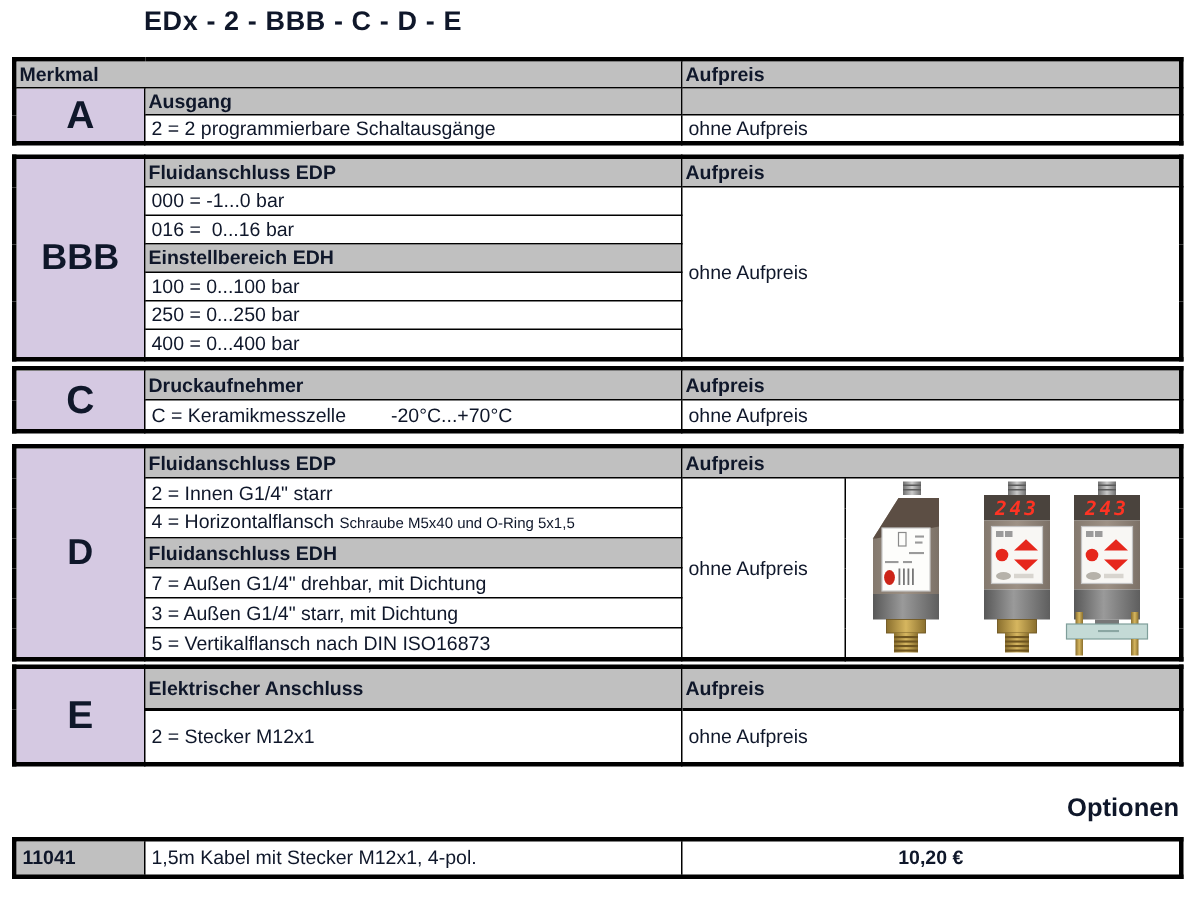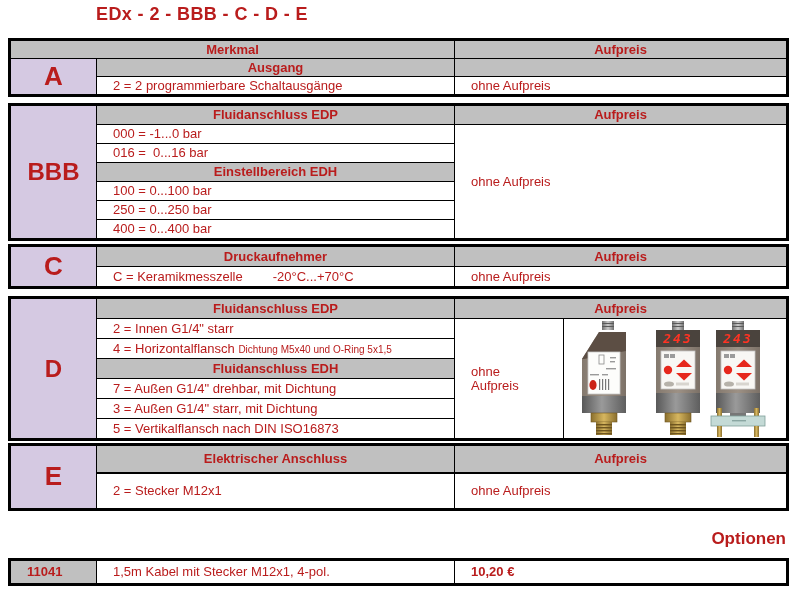--- a/index.html
+++ b/index.html
@@ -1,31 +1,31 @@
 <!DOCTYPE html>
 <html><head>
 <meta charset="utf-8">
 <style>
   html,body{margin:0;padding:0;background:#fff;}
   .page{position:relative;width:794px;height:615px;background:#fff;overflow:hidden;
-        font-family:"Liberation Sans",sans-serif;color:#b91c1c;}
+        font-family:"Liberation Sans",sans-serif;color:#0f172a;}
   .title{position:absolute;left:96px;top:4px;font-size:18px;font-weight:bold;letter-spacing:.4px;}
   .opt-heading{position:absolute;left:8px;top:529px;width:778px;text-align:right;
         font-size:17px;font-weight:bold;}
   table{border-collapse:collapse;table-layout:fixed;position:absolute;left:8px;
         background:#fff;border:3px solid #000;}
-  td{border:1px solid #000;padding:0 16px;font-size:13px;vertical-align:middle;overflow:hidden;line-height:1.05;}
-  .hdr{background:#c0c0c0;font-weight:bold;text-align:center;padding:0 2px;}
+  td{border:1px solid #000;padding:0 4px;font-size:13px;vertical-align:middle;overflow:hidden;line-height:1.05;}
+  .hdr{background:#c0c0c0;font-weight:bold;padding:0 2px;}
   .lbl{background:#d5c9e2;font-weight:bold;text-align:center;font-size:26px;padding:0;}
   .lbl.big{font-size:24px;}
   .cell{text-align:left;white-space:pre;}
   .mid{text-align:left;}
   .note{font-size:10px;}
   .gapnote{margin-left:30px;text-align:right;}
-  .price{font-weight:bold;}
+  .price{font-weight:bold;text-align:center;}
   .num{background:#c0c0c0;font-weight:bold;}
   .imgcell{padding:0;background:#fff;}
   .imgcell svg{display:block;margin:0 auto;}
   #tbl-a{top:38px}    #tbl-a td{height:17px}
   #tbl-bbb{top:103px} #tbl-bbb td{height:18px}
   #tbl-c{top:244px}   #tbl-c td{height:19px}
   #tbl-d{top:296px}   #tbl-d td{height:19px}
   #tbl-e{top:443px}   #tbl-e tr.h td{height:26px;border-bottom:2px solid #000}
                       #tbl-e tr.b td{height:34px}
   #tbl-opt{top:558px} #tbl-opt tr.h td{height:20px;border-bottom:2px solid #000}
@@ -227,21 +227,21 @@
             <rect x="14" y="92" width="16" height="4" fill="#777"></rect>
             <rect x="-5" y="95" width="54" height="10" fill="#c4dad6" stroke="#7f9e9a" stroke-width="0.8"></rect>
             <rect x="16" y="99" width="14" height="1.4" fill="#8aa6a2"></rect>
             <rect x="1" y="105" width="5" height="11" fill="url(#gBrass)"></rect>
             <rect x="38" y="105" width="5" height="11" fill="url(#gBrass)"></rect>
           </g>
         </svg>
       </td>
     </tr>
     <tr>
-      <td class="cell"><span>4 = Horizontalflansch</span> <span class="note">Dichtung M5x40 und O-Ring 5x1,5</span></td>
+      <td class="cell"><span>4 = Horizontalflansch</span> <span class="note">Schraube M5x40 und O-Ring 5x1,5</span></td>
     </tr>
     <tr>
           <td class="hdr">Fluidanschluss EDH</td>
         </tr>
     <tr>
           <td class="cell">7 = Außen G1/4" drehbar, mit Dichtung</td>
         </tr>
     <tr>
           <td class="cell">3 = Außen G1/4" starr, mit Dichtung</td>
         </tr>

